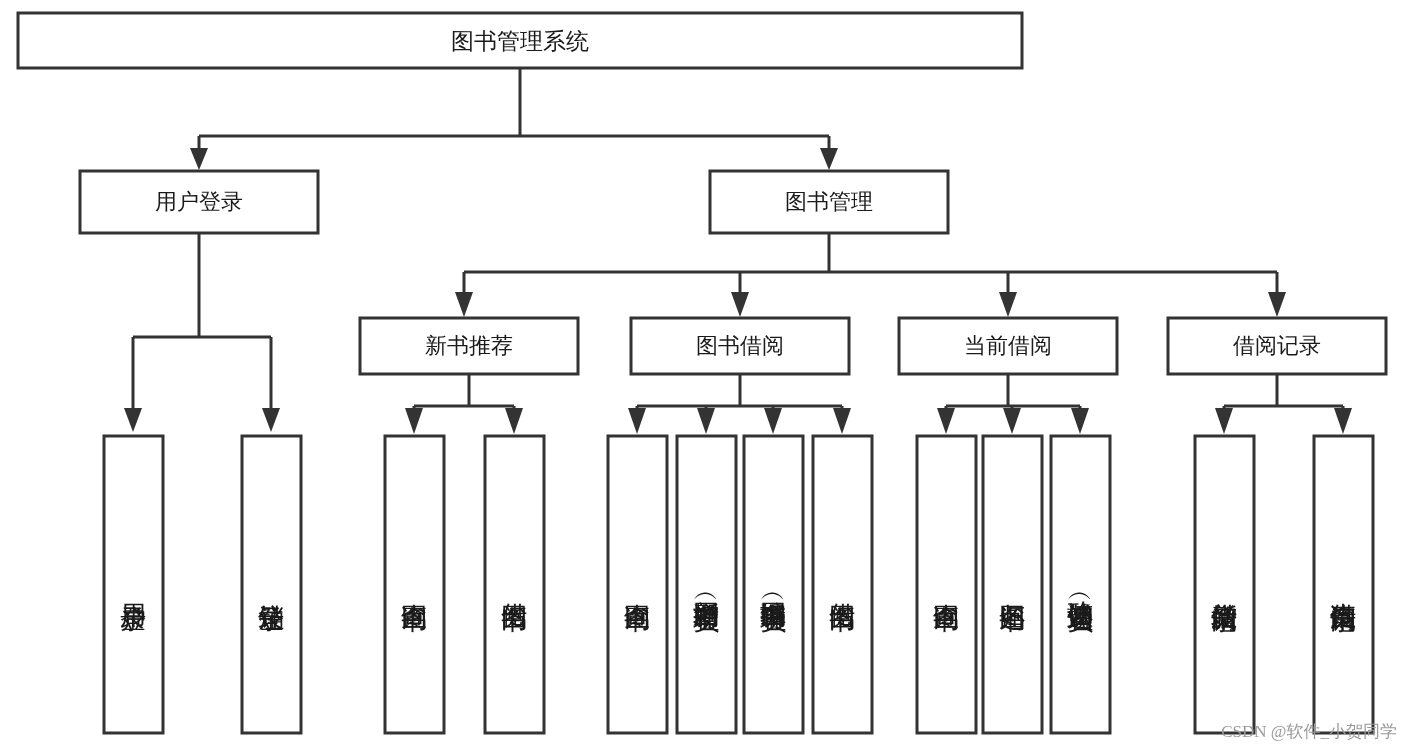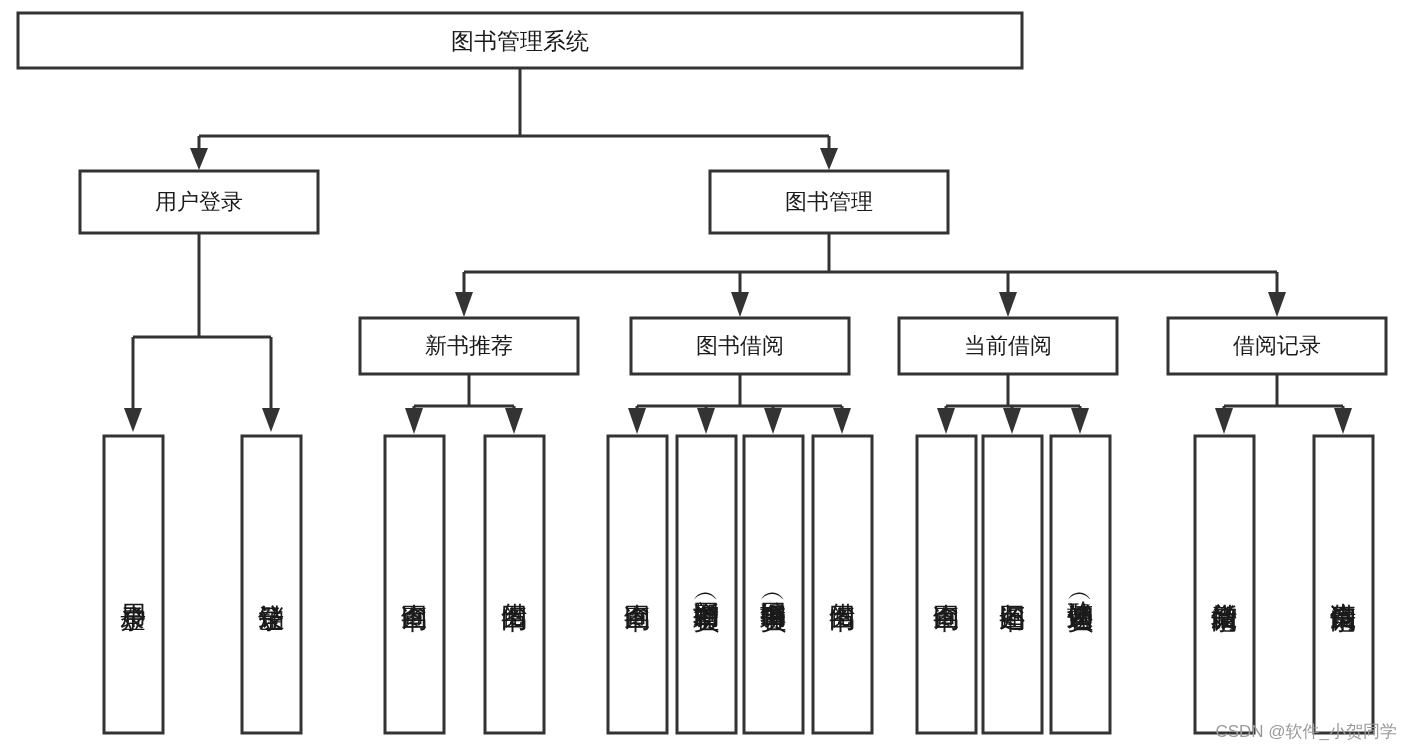--- a/index.html
+++ b/index.html
@@ -69,21 +69,21 @@
     justify-content: center;
     text-align: center;
     letter-spacing: 1px;
     pointer-events: none;
     user-select: none;
   }
   .watermark {
     position: absolute;
     right: 8px;
     bottom: 4px;
-    font-family: Liberation Sans, sans-serif;
+    font-family: Liberation Serif, serif;
     font-size: 17px;
     color: #9a9a9a;
     white-space: nowrap;
     user-select: none;
     margin-left: 6px;
   }
 </style>
 </head>
 <body>
 

